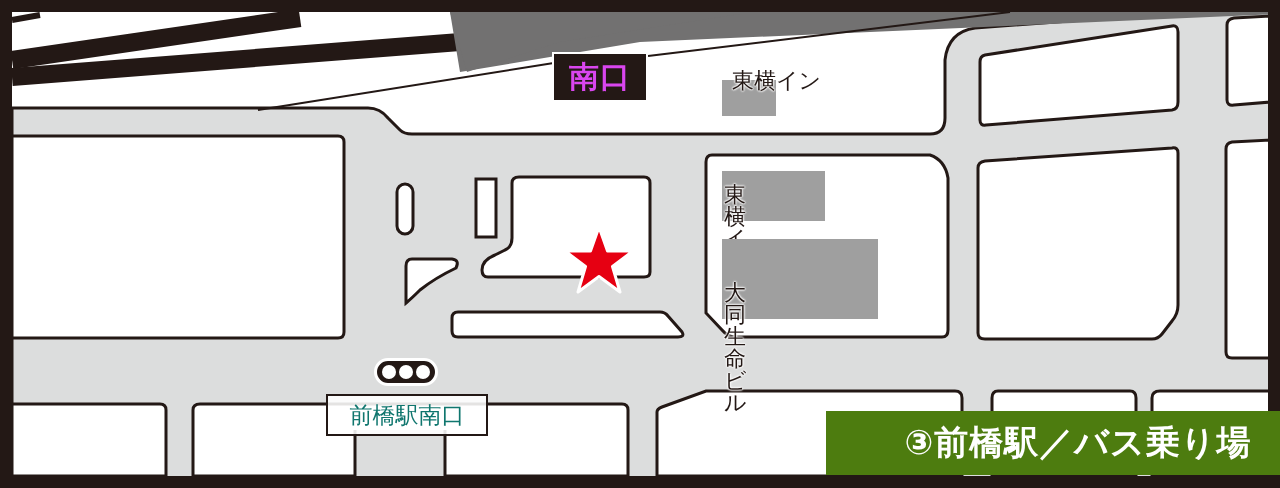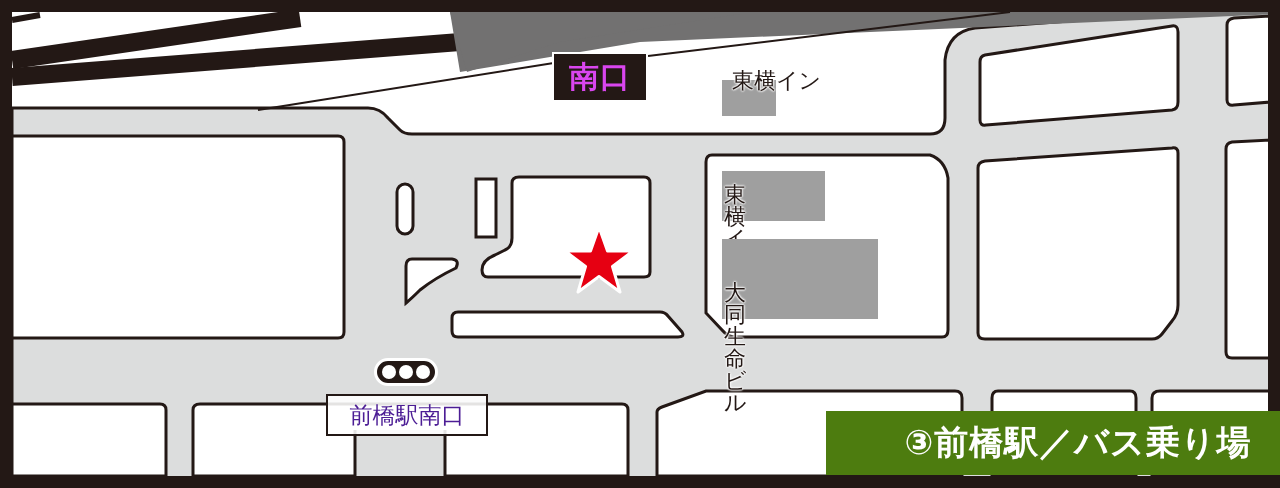--- a/index.html
+++ b/index.html
@@ -11,21 +11,21 @@
     display: flex; align-items: center; justify-content: center; letter-spacing: 1px;
     border: 2px solid #ffffff; box-sizing: border-box;
   }
   .poi { position: absolute; color: #231815; font-size: 22px; line-height: 1; }
   .poi .bg { position: absolute; background: #9f9f9f; }
   .poi .txt { position: relative; text-shadow: 0 0 2px #fff, 0 0 2px #fff, 0 0 2px #fff, 0 0 3px #fff; }
   .intersection-sign {
     position: absolute; left: 326px; top: 394px; width: 162px; height: 42px;
     background: rgba(255,255,255,0.88); border: 2px solid #231815; box-sizing: border-box;
     display: flex; align-items: center; justify-content: center;
-    font-size: 23px; color: #4c1d95;
+    font-size: 23px; color: #0f766e;
   }
   .signal {
     position: absolute; left: 374px; top: 358px; width: 64px; height: 28px;
     background: #231815; border: 3px solid #ffffff; border-radius: 16px; box-sizing: border-box;
     display: flex; align-items: center; justify-content: center; gap: 3px;
   }
   .signal .lamp { width: 14px; height: 14px; border-radius: 50%; background: #ffffff; }
   .caption {
     position: absolute; left: 826px; top: 411px; width: 504px; height: 64px;
     background: #4d7c0f; color: #ffffff; font-weight: bold; font-size: 34px;

